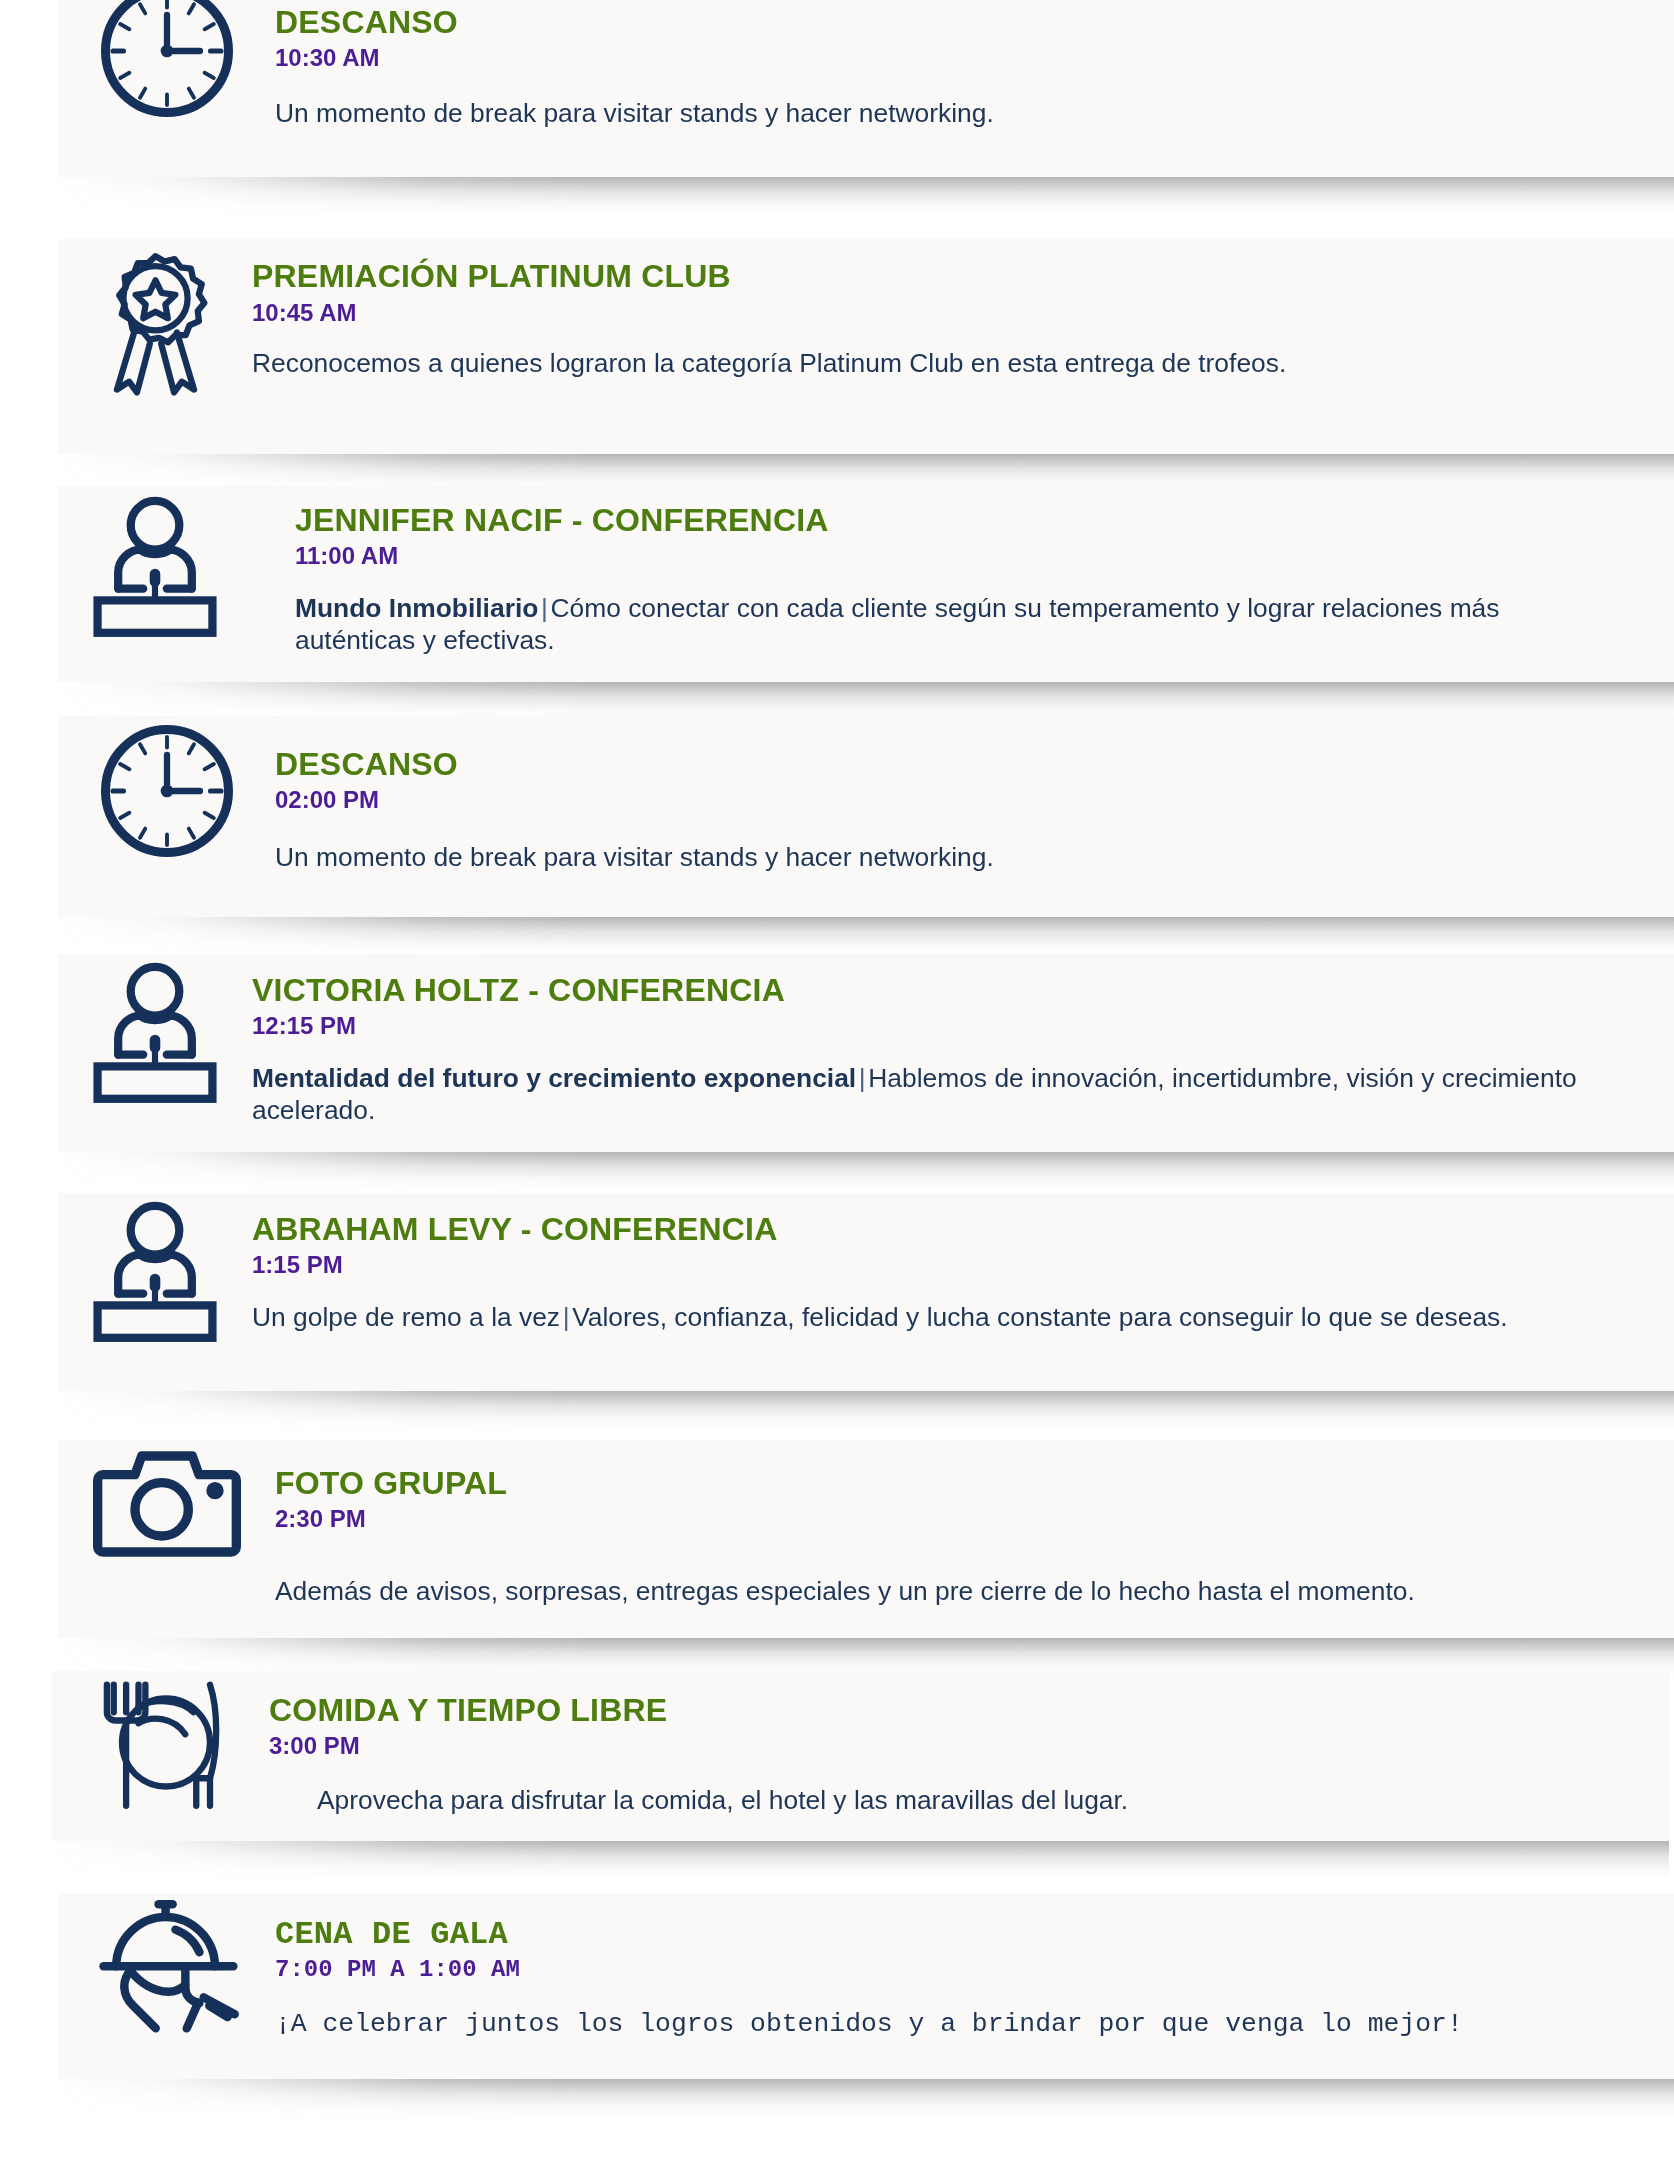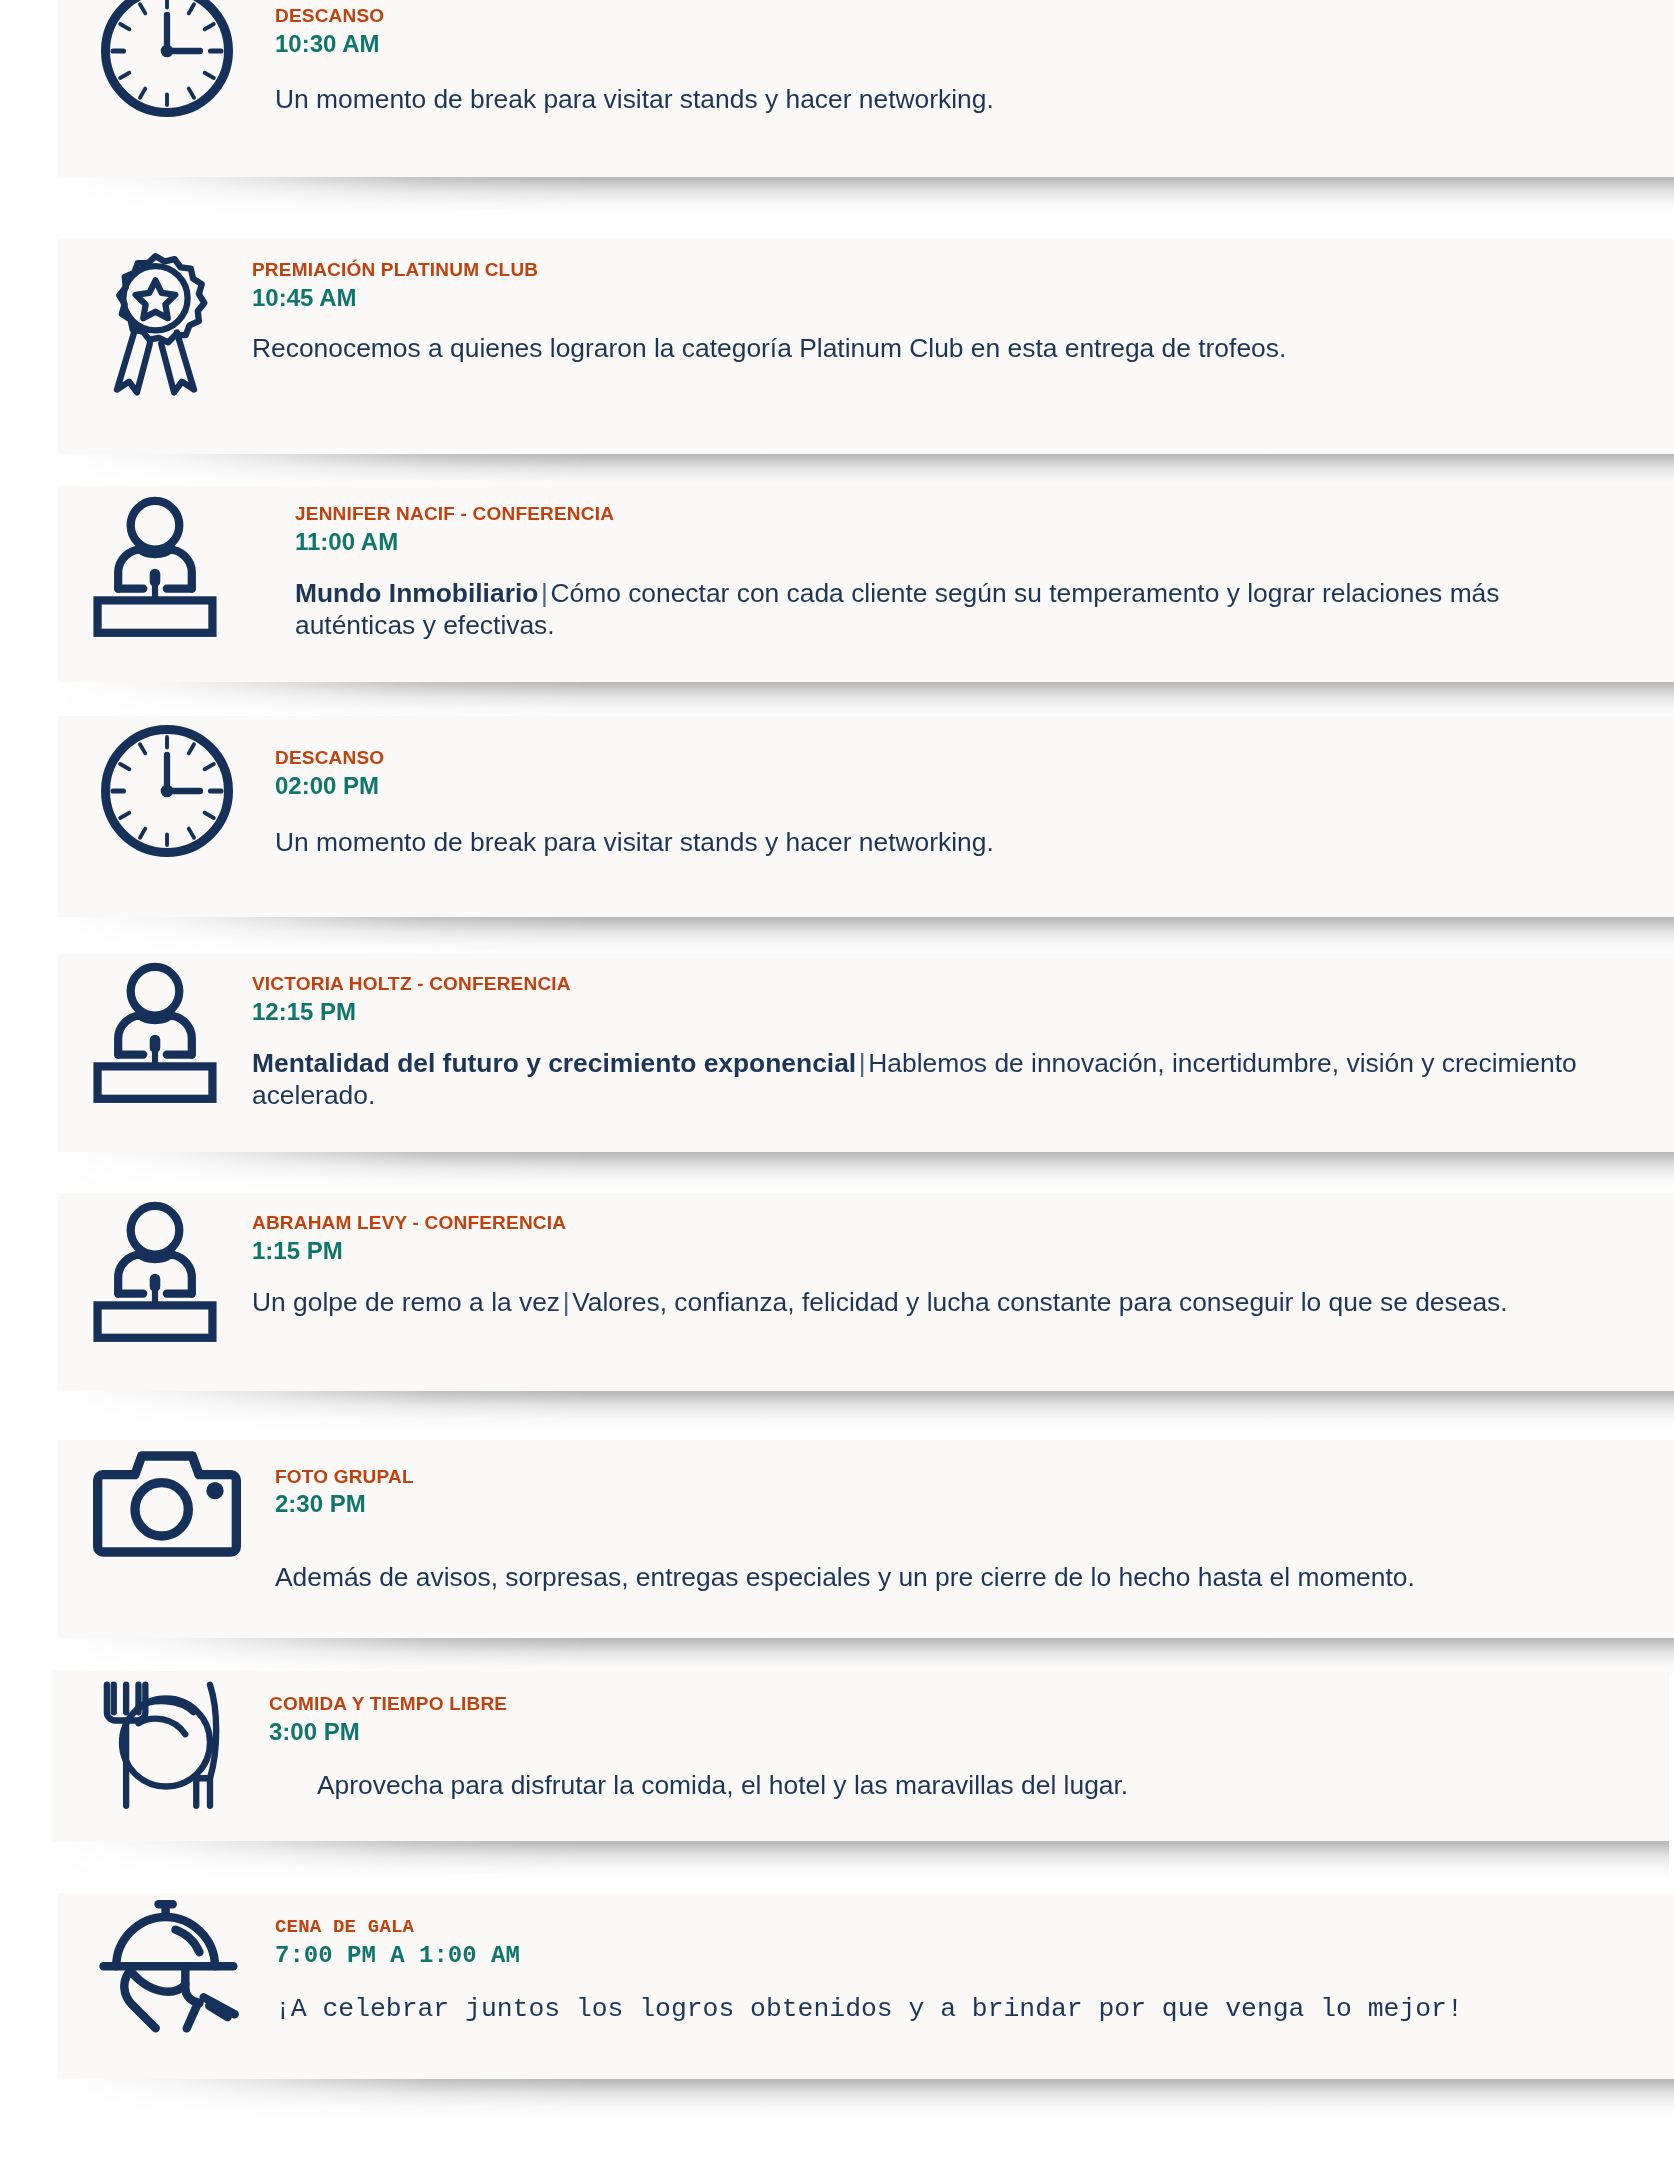--- a/index.html
+++ b/index.html
@@ -70,33 +70,33 @@
   }
 
   .text-cell {
     flex: 1 1 auto;
     position: relative;
     z-index: 1;
     padding-right: 85px;
   }
 
   .event-title {
-    font-size: 19px;
+    font-size: 32px;
     font-weight: bold;
     letter-spacing: 0.2px;
     line-height: 1.12;
     margin: 0;
-    color: #c2410c;
+    color: #4d7c0f;
   }
   .event-time {
     font-size: 24px;
     font-weight: bold;
     line-height: 1.15;
     margin: 3.4px 0 0 0;
-    color: #0f766e;
+    color: #4c1d95;
   }
   .event-desc {
     font-size: 26.4px;
     font-weight: normal;
     line-height: 1.22;
     margin: 19px 0 0 0;
     color: #1d3557;
   }
   .event-desc .lead {
     font-weight: bold;

